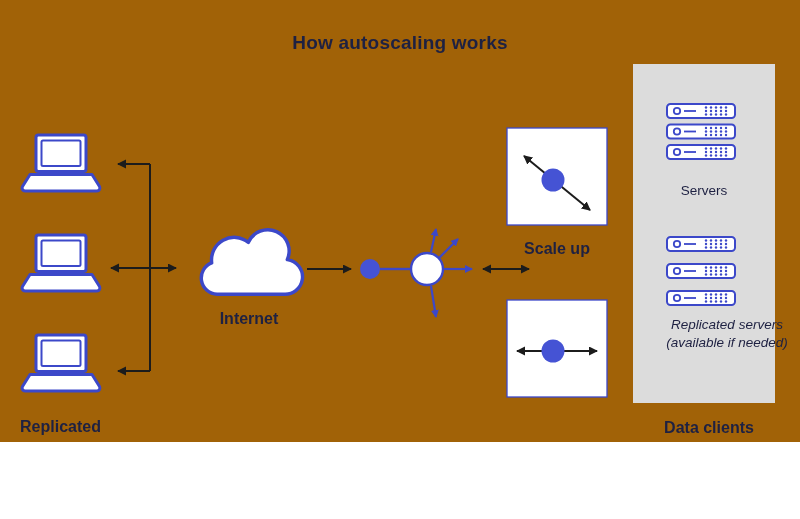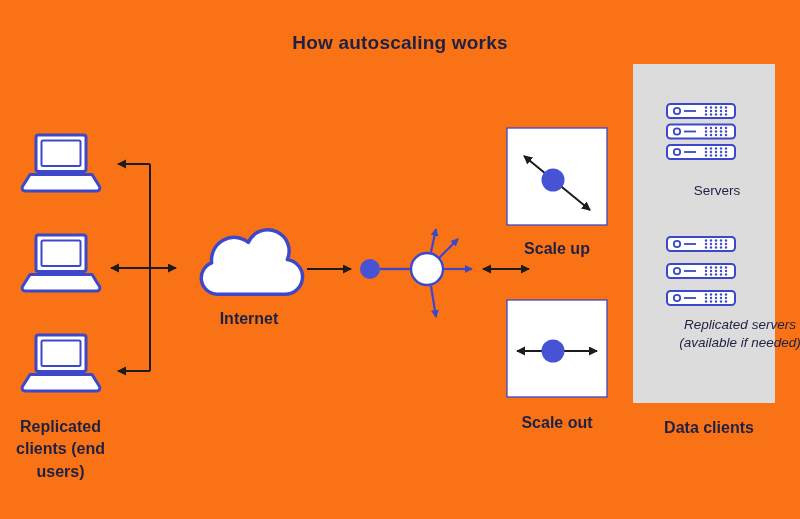--- a/index.html
+++ b/index.html
@@ -1,34 +1,34 @@
 <!DOCTYPE html>
 <html style="--accent: #3c48c9; --dot: #4553d4; --text: #1e2142; --panel: #dcdcdc; --arrow: #1c1c1c;"><head>
 <meta charset="utf-8">
 <style>
   :root{
     --accent:#3c48c9; --dot:#4553d4; --text:#1e2142; --panel:#dcdcdc; --arrow:#1c1c1c;
   }
   html,body{margin:0;padding:0;background:#fff;}
   .canvas{
-    position:relative;width:800px;height:519px;background:#f97316;
+    position:relative;width:800px;height:442px;background:#a16207;
     font-family:"Liberation Sans",sans-serif;overflow:hidden;
   }
   svg.layer{position:absolute;left:0;top:0;}
   .accent-stroke{stroke:var(--accent);}
   .accent-fill{fill:var(--accent);}
   .dot-fill{fill:var(--dot);}
   .arrow-stroke{stroke:var(--arrow);}
   .arrow-fill{fill:var(--arrow);}
   .panel-fill{fill:var(--panel);}
   .lbl{
     position:absolute;color:var(--text);font-weight:bold;text-align:center;
     font-size:16px;line-height:1.35;
   }
-  .lbl-normal{font-weight:normal;font-size:13.5px;padding-left:13px;}
+  .lbl-normal{font-weight:normal;font-size:13.5px;}
   .title{font-size:19px;letter-spacing:.2px;}
 </style>
 </head>
 <body>
 
 <div class="canvas">
 
   <svg class="layer" width="800" height="519" viewBox="0 0 800 519">
     <defs>
       <marker id="mb" markerUnits="userSpaceOnUse" markerWidth="10" markerHeight="10" refX="8" refY="4.5" orient="auto-start-reverse">
@@ -124,21 +124,20 @@
 
   <div class="lbl title" style="left:200px;top:30px;width:400px;">How autoscaling works</div>
 
   <div class="lbl" style="left:8px;top:416px;width:105px;line-height:1.4;">Replicated clients (end users)</div>
 
   <div class="lbl" style="left:197px;top:308px;width:104px;">Internet</div>
 
 
   <div class="lbl" style="left:506px;top:238px;width:102px;">Scale up</div>
 
-  <div class="lbl" style="left:506px;top:412px;width:102px;">Scale out</div>
 
   <div class="lbl lbl-normal" style="left:633px;top:182px;width:142px;">Servers</div>
 
   <div class="lbl lbl-normal" style="left:666px;top:316px;width:122px;font-style:italic;">Replicated servers (available if needed)</div>
 
   <div class="lbl" style="left:634px;top:417px;width:150px;">Data clients</div>
 
 </div>
 
 </body></html>

